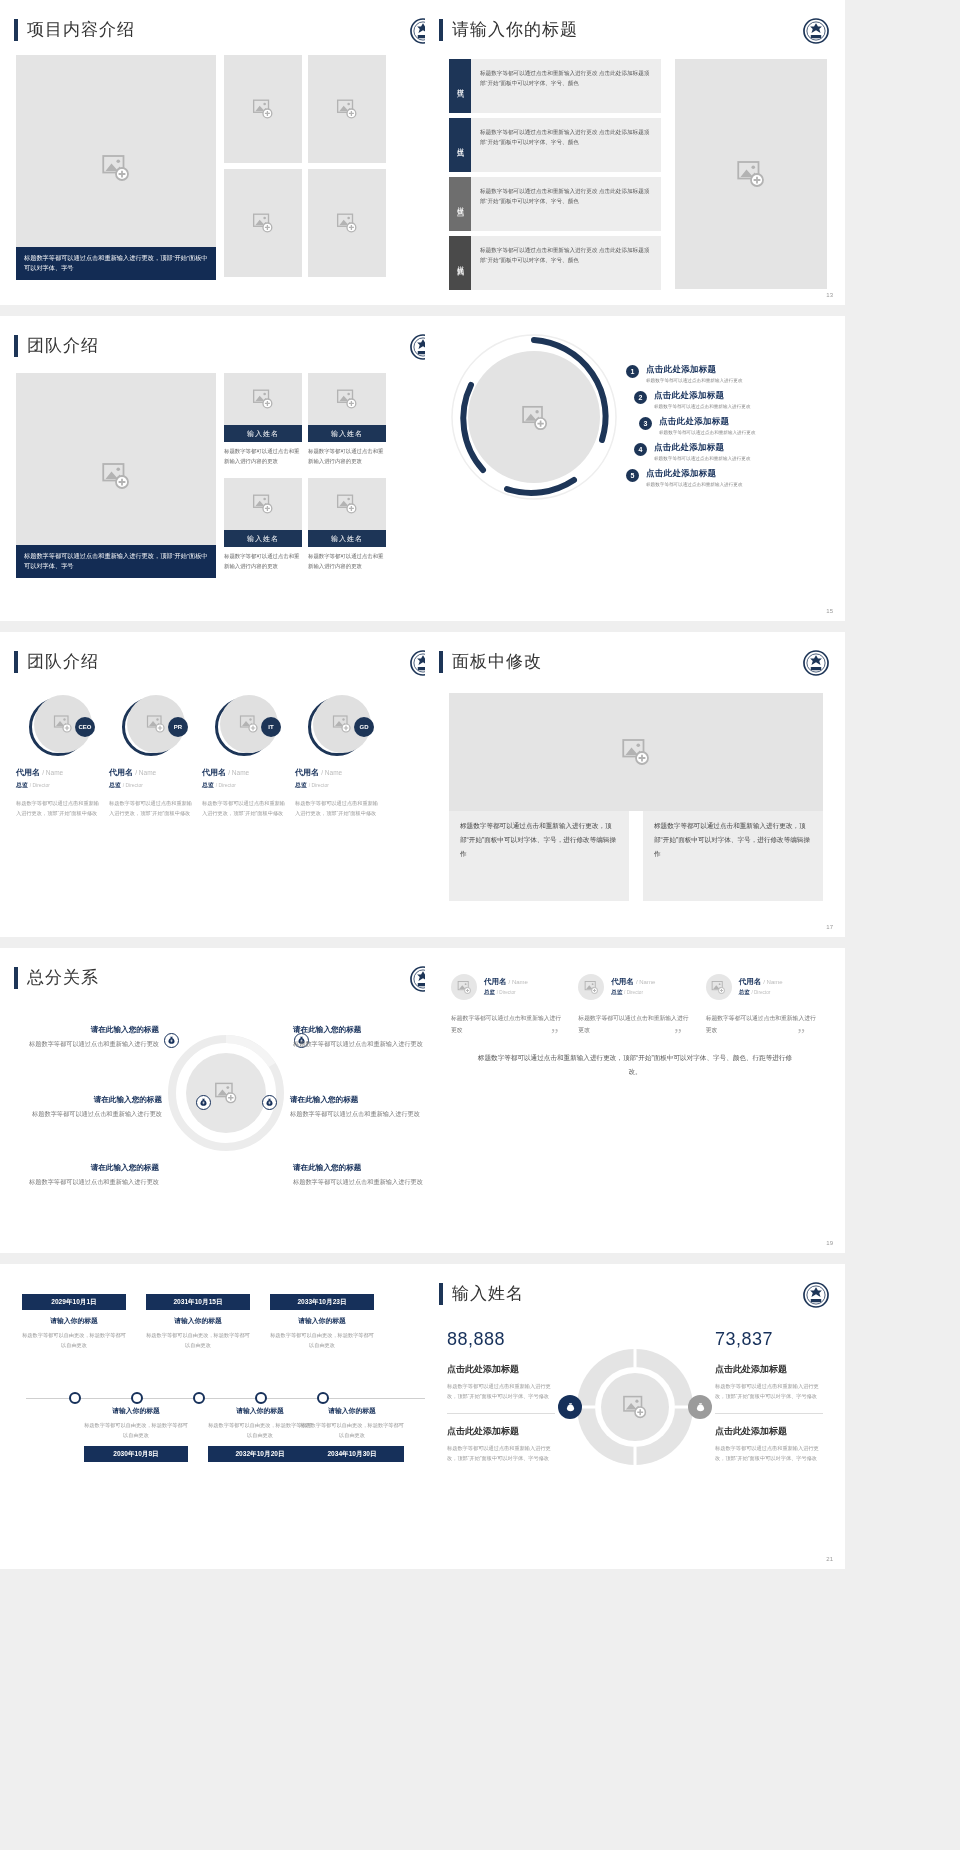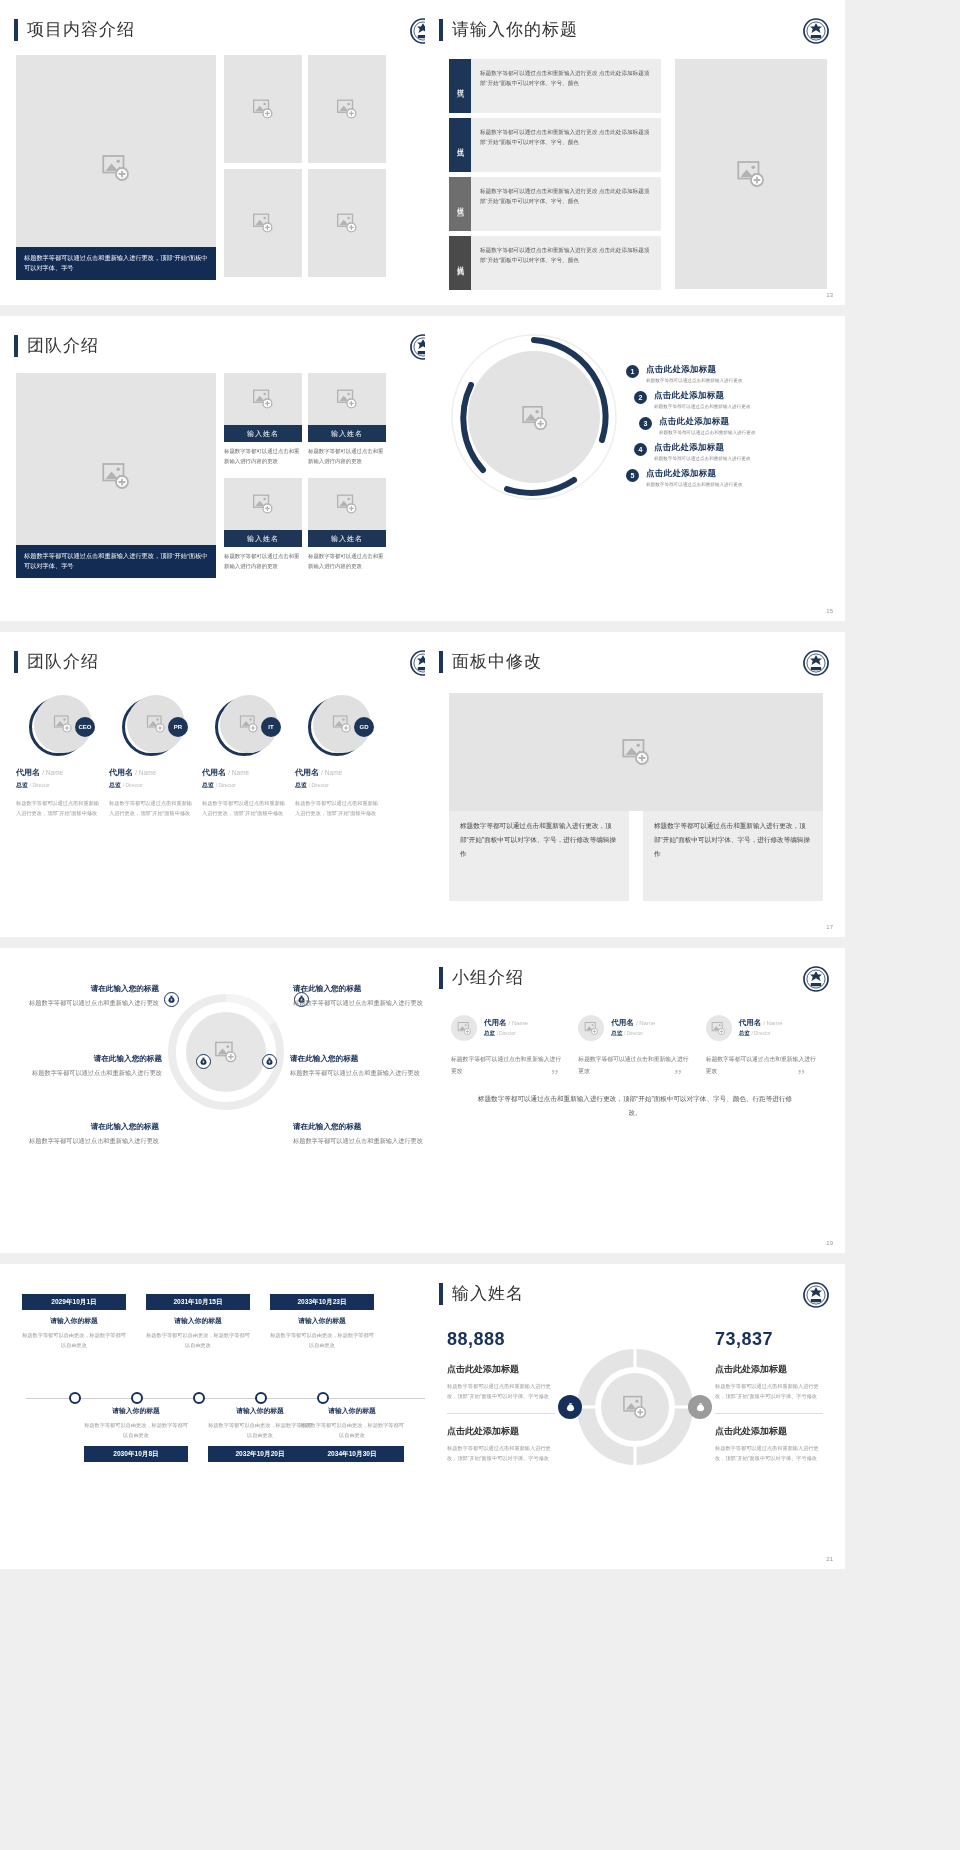--- a/index.html
+++ b/index.html
@@ -99,21 +99,21 @@
   .c19d { font-size:5.8px; color:#777; line-height:2.1; margin-top:12px; }
   .quote { font-size:17px; color:#bbb; font-family:"Liberation Serif",serif; line-height:.6; }
   .q19 { font-size:6.6px; color:#555; line-height:2.2; text-align:center; }
 
   
   .dt { background:#16305a; color:#fff; font-size:6.6px; font-weight:bold; text-align:center; padding:3.5px 0; }
   .tlT { font-size:6.8px; font-weight:bold; color:#16305a; margin-top:6px; text-align:center; }
   .tlD { font-size:5.2px; color:#999; line-height:1.95; margin-top:4px; text-align:center; }
 
   
-  .bignum { font-size:18px; font-weight:bold; color:#16305a; letter-spacing:.5px; }
+  .bignum { font-size:18px; font-weight:normal; color:#16305a; letter-spacing:.5px; }
   .k21 { font-size:9px; font-weight:bold; color:#333; }
   .v21 { font-size:5.2px; color:#999; line-height:2; margin-top:5px; }
   .hr21 { height:1px; background:#ddd; margin:11px 0; }
   svg { display:block; }
 </style>
 </head>
 <body>
 
 <svg style="position:absolute;width:0;height:0" aria-hidden="true">
   <symbol id="sym-imgadd" viewBox="0 0 40 40">
@@ -478,20 +478,29 @@
         </div>
       </div>
       <div class="pg">17</div>
     </div>
   </div>
 
   <div class="band"></div>
 
   <div class="cell-l">
     <div class="slide slide-l">
+      <div class="hdr">
+        <div class="hbar"></div>
+        <div class="htitle">总分关系</div>
+        <span class="logo">
+            <svg width="26" height="26">
+              <use href="#sym-logo"></use>
+            </svg>
+          </span>
+      </div>
       <div style="position:relative;height:225px;margin-top:14px;">
 
         <div style="position:absolute;left:50%;top:32px;transform:translateX(-50%);width:116px;height:116px;">
           <svg width="116" height="116" viewBox="0 0 116 116">
             <circle cx="58" cy="58" r="54" fill="none" stroke="#ececec" stroke-width="8"></circle>
             <circle cx="58" cy="58" r="40" fill="#e6e6e6"></circle>
             <path d="M58 4 A54 54 0 0 1 104 30" fill="none" stroke="#f4f4f4" stroke-width="8"></path>
           </svg>
           <span style="position:absolute;left:50%;top:50%;transform:translate(-50%,-50%)">
               <svg width="24" height="24">
@@ -545,29 +554,20 @@
           <div class="t18">请在此输入您的标题</div>
           <div class="d18">标题数字等都可以通过点击和重新输入进行更改</div>
         </div>
       </div>
       <div class="pg">18</div>
     </div>
   </div>
 
   <div class="cell-r">
     <div class="slide slide-r">
-      <div class="hdr">
-        <div class="hbar"></div>
-        <div class="htitle">小组介绍</div>
-        <span class="logo">
-            <svg width="26" height="26">
-              <use href="#sym-logo"></use>
-            </svg>
-          </span>
-      </div>
       <div class="g19" style="margin:26px 26px 0 26px;">
         <div class="card19">
           <div class="c19head">
             <div class="c19circ">
                 <span>
                   <svg width="15" height="15">
                     <use href="#sym-imgadd"></use>
                   </svg>
                 </span>
               </div>

